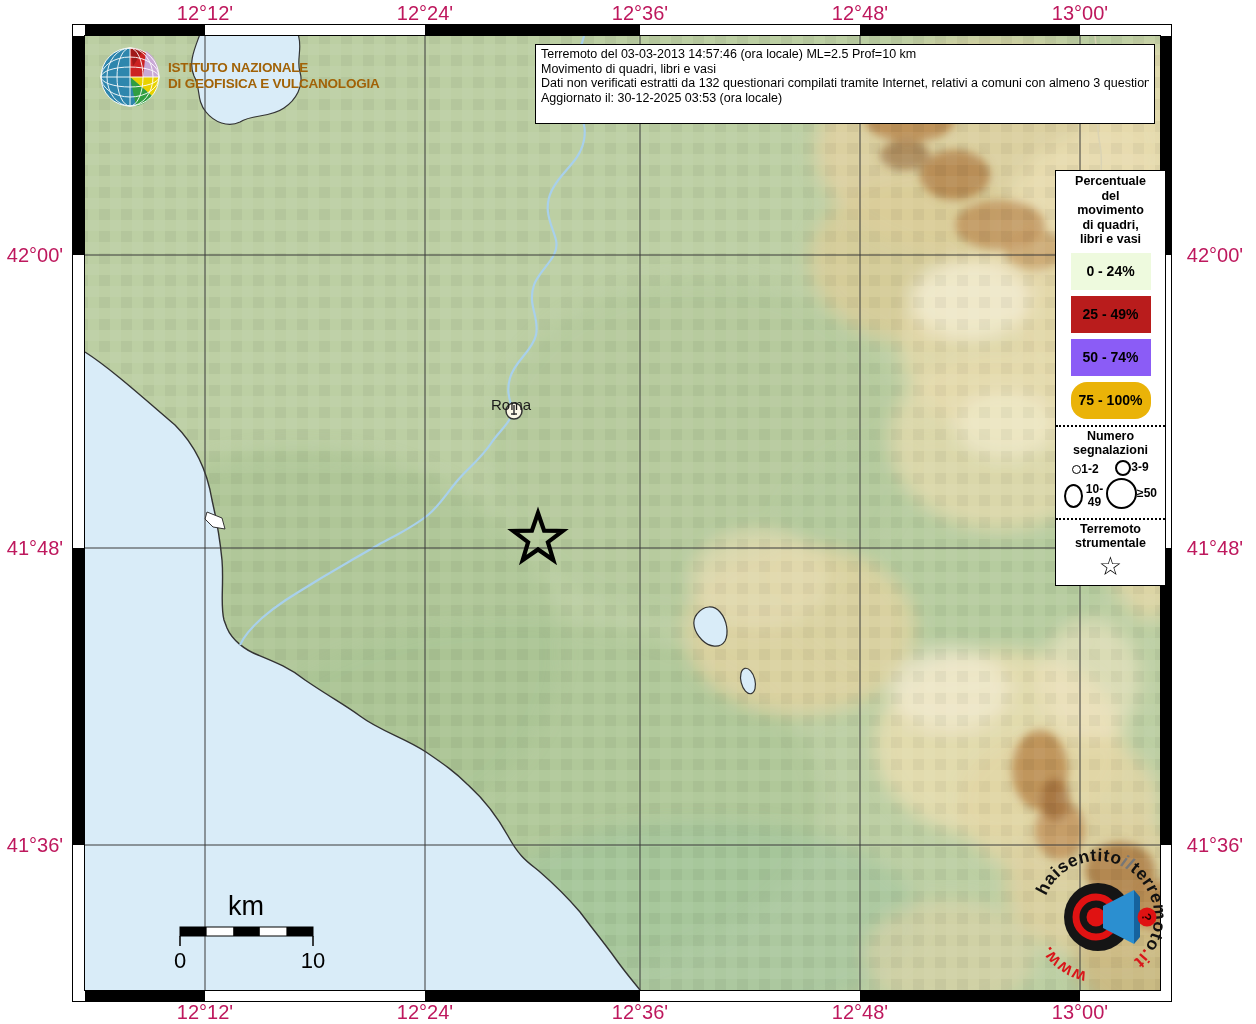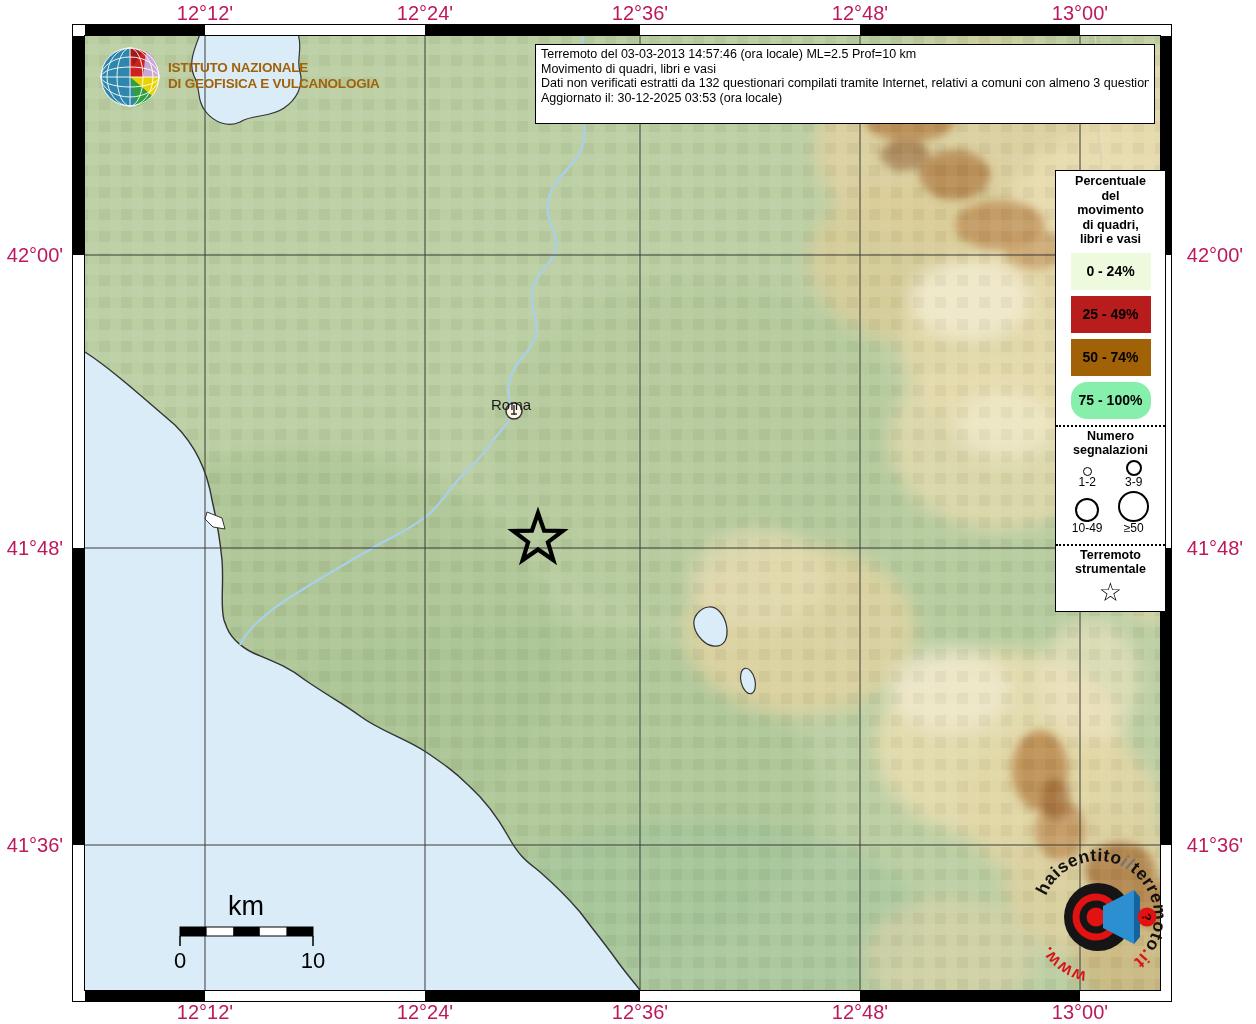--- a/index.html
+++ b/index.html
@@ -16,21 +16,21 @@
   
   .legend{position:absolute;left:1055px;top:170px;width:111px;background:#ffffff;
           border:1.5px solid #000;box-sizing:border-box;text-align:center;}
   .legend .ltitle{font-weight:bold;font-size:12.5px;line-height:14.5px;white-space:pre-line;padding-top:3px;}
   .swatch{width:80px;height:37px;margin:6px auto 0 auto;display:flex;align-items:center;justify-content:center;
           font-weight:bold;font-size:14px;}
   .dotsep{border:none;border-top:2px dotted #000;margin:6px 0 2px 0;}
   .circrow{display:flex;justify-content:space-around;align-items:flex-end;padding:2px 8px 0 8px;}
   .circ{border:solid #000;border-radius:50%;background:#fff;margin:0 auto;}
   .circlbl{font-size:12px;line-height:13px;}
-  .cell{display:flex;flex-direction:column;align-items:center;justify-content:space-between;}
+  .cell{display:flex;flex-direction:row;align-items:center;justify-content:space-between;font-weight:bold;}
   .starglyph{font-size:26px;line-height:26px;padding:2px 0 6px 0;}
 </style>
 </head>
 <body>
 
 <div class="stage">
 
   <svg width="1256" height="1024" viewBox="0 0 1256 1024" style="position:absolute;left:0;top:0;">
     <defs>
       <clipPath id="mapClip">
@@ -246,22 +246,22 @@
 
   <div class="legend">
     <div class="ltitle">Percentuale
 del
 movimento
 di quadri,
 libri e vasi</div>
 
     <div class="swatch" style="background-color: rgb(238, 250, 222);">0 - 24%</div>
     <div class="swatch" style="background-color: #b91c1c;">25 - 49%</div>
-    <div class="swatch" style="background-color: #a16207;">50 - 74%</div>
-    <div class="swatch" style="background-color: #86efac; border-radius: 16px;">75 - 100%</div>
+    <div class="swatch" style="background-color: #8b5cf6;">50 - 74%</div>
+    <div class="swatch" style="background-color: #eab308; border-radius: 16px;">75 - 100%</div>
 
     <hr class="dotsep">
     <div class="ltitle" style="padding-top:0">Numero
 segnalazioni</div>
 
     <div class="circrow">
       <div class="cell">
         <span class="circ" style="width:7px;height:7px;border-width:1.6px"></span>
         <span class="circlbl">1-2</span>
       </div>

